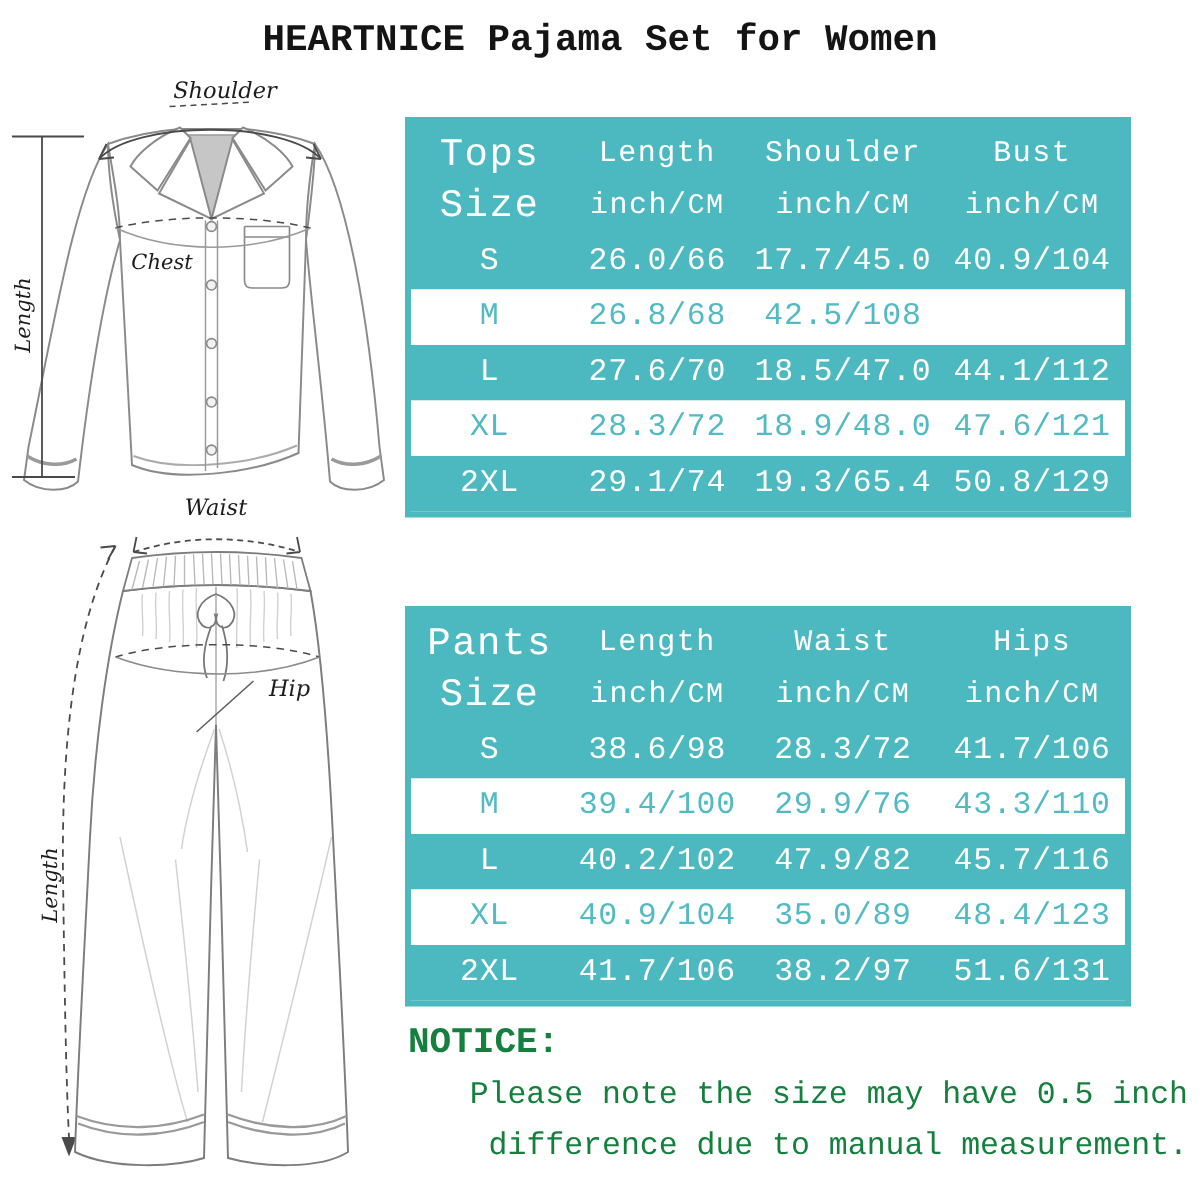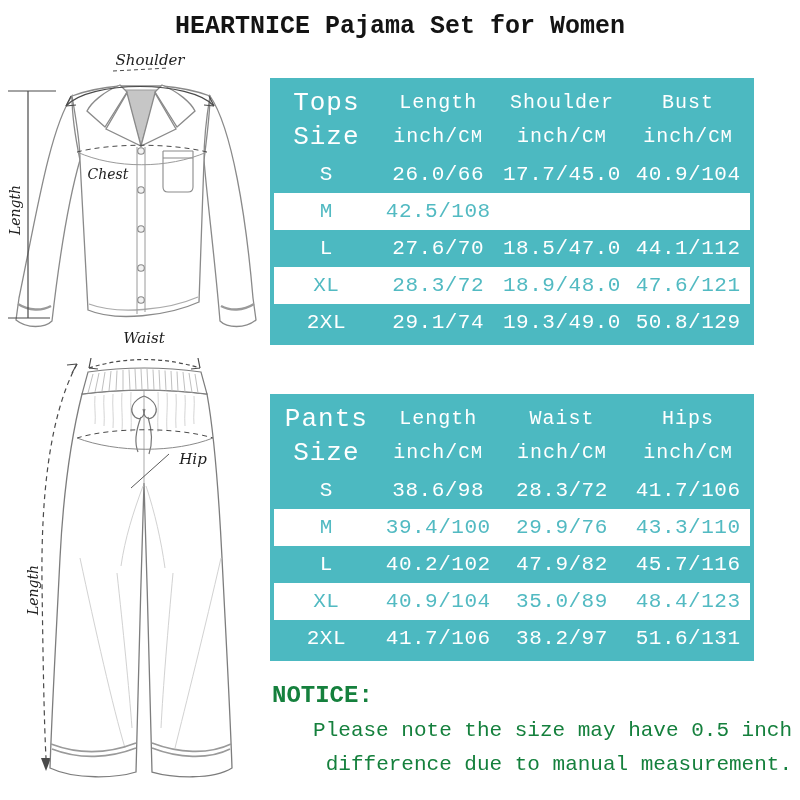--- a/index.html
+++ b/index.html
@@ -17,21 +17,21 @@
     font-size:25px;font-weight:700;letter-spacing:0px;color:#141414;margin:0;
   }
   svg{position:absolute;}
   .script{font-family:"DejaVu Serif",serif;font-style:italic;fill:#1c1c1c;}
   
   .size-table{
     position:absolute;left:270px;width:484px;
     border:4px solid var(--teal);background:#fef9c3;box-sizing:border-box;
   }
   .tops-table{top:78px;}
-  .pants-table{top:394px;}
+  .pants-table{top:404px;}
   .thead{
     background:var(--teal);color:#fff;height:74px;
     display:grid;grid-template-columns:22% 25% 27% 26%;
     align-items:center;
   }
   .hcell{text-align:center;line-height:34px;padding-top:2px;}
   .hcell .l1,.hcell .l2{display:block;font-size:20px;letter-spacing:1px;}
   .hcell.sizecol .l1,.hcell.sizecol .l2{font-size:26px;letter-spacing:1px;}
   .units .cm{font-size:19px;}
   .trow{
@@ -170,38 +170,39 @@
       </div>
     </div>
     <div class="trow">
       <div class="cell">S</div>
       <div class="cell">26.0/66</div>
       <div class="cell">17.7/45.0</div>
       <div class="cell">40.9/104</div>
     </div>
     <div class="trow">
       <div class="cell">M</div>
+      <div class="cell">26.8/68</div>
       <div class="cell">42.5/108</div>
     </div>
     <div class="trow">
       <div class="cell">L</div>
       <div class="cell">27.6/70</div>
       <div class="cell">18.5/47.0</div>
       <div class="cell">44.1/112</div>
     </div>
     <div class="trow">
       <div class="cell">XL</div>
       <div class="cell">28.3/72</div>
       <div class="cell">18.9/48.0</div>
       <div class="cell">47.6/121</div>
     </div>
     <div class="trow">
       <div class="cell">2XL</div>
       <div class="cell">29.1/74</div>
-      <div class="cell">19.3/49.0</div>
+      <div class="cell">19.3/65.4</div>
       <div class="cell">50.8/129</div>
     </div>
   </div>
 
   <div class="size-table pants-table">
     <div class="thead">
       <div class="hcell sizecol">
         <span class="l1">Pants</span>
         <span class="l2">Size</span>
       </div>

